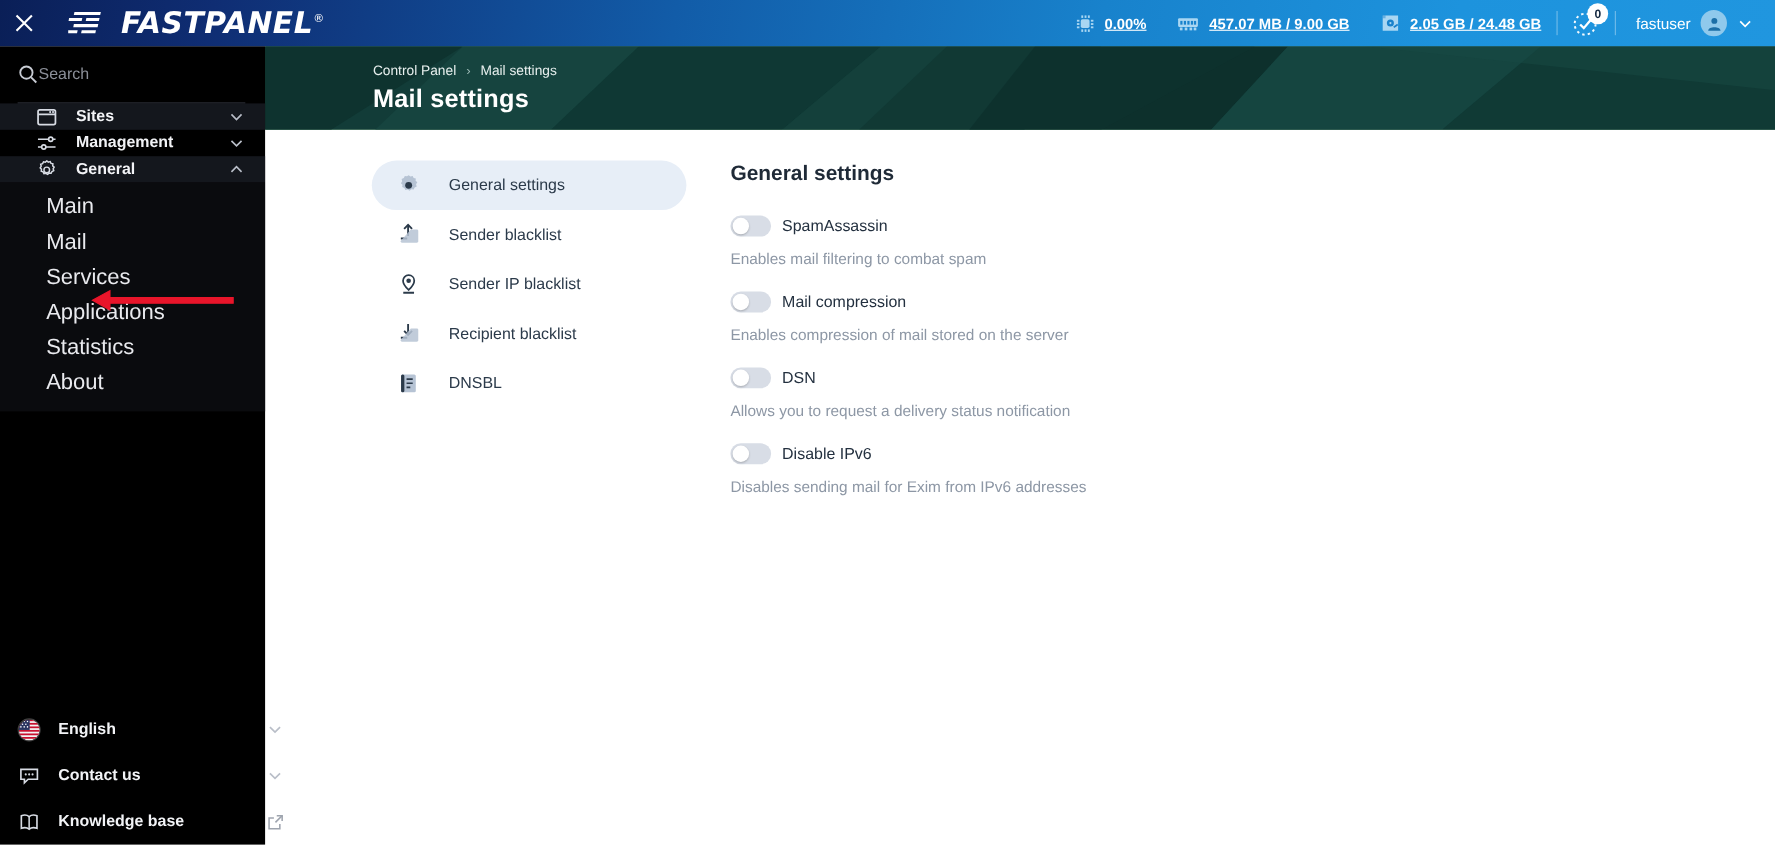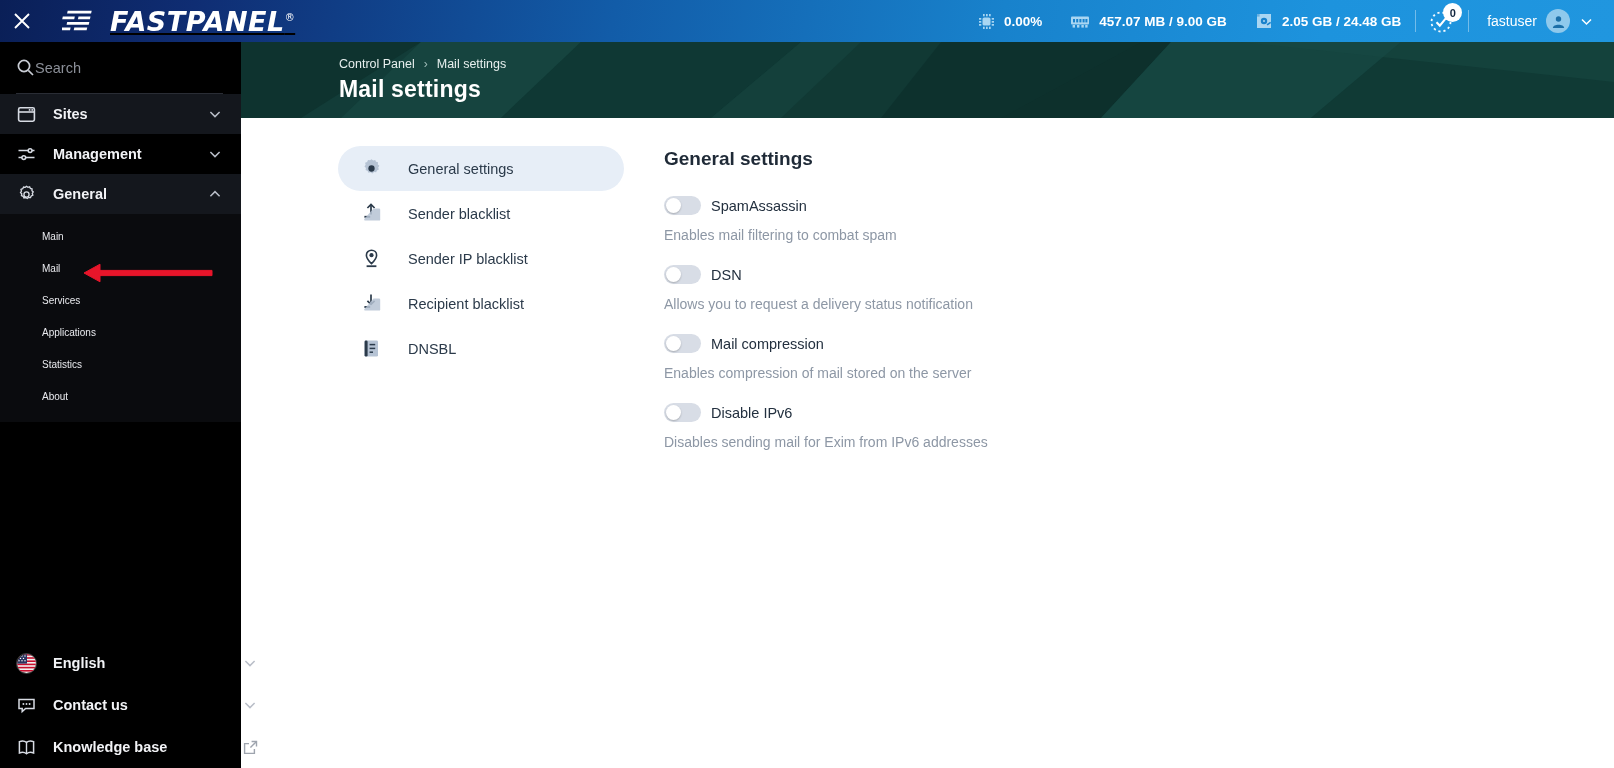--- a/index.html
+++ b/index.html
@@ -19,21 +19,20 @@
     z-index: 40;
   }
   .close-btn {
     width: 44px; height: 42px;
     display: flex; align-items: center; justify-content: center;
     cursor: pointer;
   }
   .brand {
     display: flex; align-items: center; gap: 10px;
     margin-left: 18px;
-    text-decoration: underline;
   }
   .brand-mark { width: 38px; height: 24px; }
   .brand-text {
     font-size: 27px; font-weight: bold; font-style: italic;
     color: #ffffff; letter-spacing: .5px;
     font-family: "DejaVu Sans", sans-serif;
     position: relative;
   }
   .brand-reg {
     font-size: 10px; vertical-align: super; font-style: normal;
@@ -42,20 +41,21 @@
 
   .topbar-right {
     margin-left: auto; display: flex; align-items: center; height: 42px;
     padding-right: 12px;
   }
   .stat {
     display: flex; align-items: center; gap: 9px;
     color: #ffffff; font-size: 13.5px; font-weight: bold;
     padding: 0 14px;
     white-space: nowrap;
+    text-decoration: underline;
   }
   .tb-div { width: 1px; height: 22px; background: rgba(255,255,255,.38); }
   .tasks {
     position: relative; width: 52px; height: 42px;
     display: flex; align-items: center; justify-content: center;
     cursor: pointer;
   }
   .tasks-badge {
     position: absolute; top: 3px; right: 6px;
     min-width: 19px; height: 19px; border-radius: 50%;
@@ -93,35 +93,35 @@
   }
   .search-input {
     background: transparent; border: none; outline: none;
     color: #e6e8ec; font-size: 14.5px;
     font-family: "Liberation Sans", sans-serif;
     width: 150px;
   }
   .search-input::placeholder { color: #8b8f98; }
 
   .nav-group {
-    height: 40px; display: flex; align-items: center;
-    padding: 0 18px 0 16px; gap: 16px;
+    height: 24px; display: flex; align-items: center;
+    padding: 0 18px 0 32px; gap: 16px;
     color: #f2f3f6; font-size: 14.5px; font-weight: bold;
     cursor: pointer;
   }
   .nav-group.shaded { background: #14171d; }
   .nav-group .chev { margin-left: auto; }
   .nav-icon { width: 21px; height: 21px; flex: none;
     display: flex; align-items: center; justify-content: center; }
 
   .submenu { background: #0a0b0e; padding: 6px 0 10px 0; }
   .sub-item {
     height: 32px; display: flex; align-items: center;
     padding-left: 42px;
-    color: #e9eaee; font-size: 10px;
+    color: #e9eaee; font-size: 20px;
     cursor: pointer;
   }
 
   .sidebar-bottom {
     position: absolute; bottom: 0; left: 0; width: 276px;
   }
   .bottom-row {
     height: 42px; display: flex; align-items: center;
     padding: 0 18px 0 16px; gap: 16px;
     color: #f2f3f6; font-size: 14.5px; font-weight: bold;
@@ -561,31 +561,31 @@
         <div class="setting-row">
           <span class="switch"></span>
           <span class="setting-label">SpamAssassin</span>
         </div>
         <div class="setting-desc">Enables mail filtering to combat spam</div>
       </div>
 
       <div class="setting">
         <div class="setting-row">
           <span class="switch"></span>
+          <span class="setting-label">Mail compression</span>
+        </div>
+        <div class="setting-desc">Enables compression of mail stored on the server</div>
+      </div>
+
+      <div class="setting">
+        <div class="setting-row">
+          <span class="switch"></span>
           <span class="setting-label">DSN</span>
         </div>
         <div class="setting-desc">Allows you to request a delivery status notification</div>
-      </div>
-
-      <div class="setting">
-        <div class="setting-row">
-          <span class="switch"></span>
-          <span class="setting-label">Mail compression</span>
-        </div>
-        <div class="setting-desc">Enables compression of mail stored on the server</div>
       </div>
 
       <div class="setting">
         <div class="setting-row">
           <span class="switch"></span>
           <span class="setting-label">Disable IPv6</span>
         </div>
         <div class="setting-desc">Disables sending mail for Exim from IPv6 addresses</div>
       </div>
 

